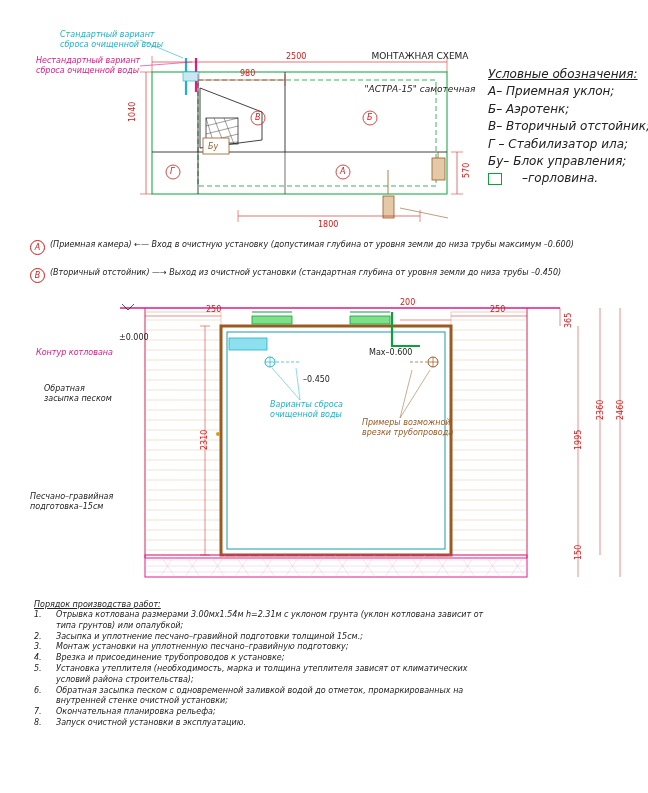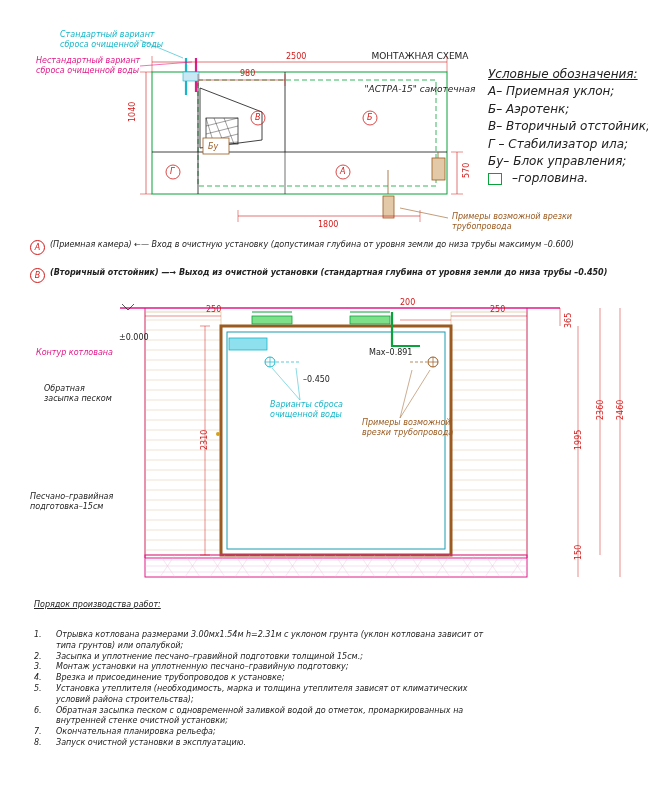--- a/index.html
+++ b/index.html
@@ -43,21 +43,21 @@
     <div style="font-style:italic;">"АСТРА-15" самотечная</div>
   </div>
 
   <div class="abs" style="left:488px;top:66px;width:160px;">
     <div class="legendline ul">Условные обозначения:</div>
     <div class="legendline">А– Приемная уклон;</div>
     <div class="legendline">Б– Аэротенк;</div>
     <div class="legendline">В– Вторичный отстойник;</div>
     <div class="legendline">Г – Стабилизатор ила;</div>
     <div class="legendline">Бу– Блок управления;</div>
-    <div class="legendline" style="display:flex;align-items:center;gap:10px;text-align:center;">
+    <div class="legendline" style="display:flex;align-items:center;gap:20px;text-align:center;">
       <span class="abs" style="position:relative;display:inline-block;width:12px;height:10px;border:1px solid #0aa23a;"></span>
       <span>–горловина.</span>
     </div>
   </div>
 
   <svg class="abs" style="left:0;top:0;" width="648" height="240">
 
     <rect x="152" y="72" width="295" height="122" fill="none" stroke="#0aa23a" stroke-width="1"></rect>
     <rect x="198" y="80" width="238" height="106" fill="none" stroke="#0aa23a" stroke-width="0.8" stroke-dasharray="5,3"></rect>
 
@@ -117,22 +117,20 @@
 
     <line x1="140" y1="40" x2="183" y2="58" stroke="#17b6c9" stroke-width="0.6"></line>
     <line x1="140" y1="66" x2="192" y2="62" stroke="#e11a8a" stroke-width="0.6"></line>
     <line x1="448" y1="218" x2="400" y2="208" stroke="#9a5a20" stroke-width="0.6"></line>
   </svg>
 
   <div class="abs txt italic cyan" style="left:60px;top:30px;"><span>Стандартный вариант
 сброса очищенной воды</span></div>
   <div class="abs txt italic magenta" style="left:36px;top:56px;"><span>Нестандартный вариант
 сброса очищенной воды</span></div>
-  <div class="abs txt italic brown" style="left:452px;top:212px;"><span>Примеры возможной врезки
-трубопровода</span></div>
 
   <div class="abs txt red" style="left:286px;top:52px;">2500</div>
   <div class="abs txt red" style="left:240px;top:69px;">980</div>
   <div class="abs txt red" style="left:128px;top:122px;transform:rotate(-90deg);transform-origin:left top;">1040</div>
   <div class="abs txt red" style="left:462px;top:178px;transform:rotate(-90deg);transform-origin:left top;">570</div>
   <div class="abs txt red" style="left:318px;top:220px;">1800</div>
 
   <div class="abs txt red italic" style="left:255px;top:113px;">В</div>
   <div class="abs txt red italic" style="left:367px;top:113px;">Б</div>
   <div class="abs txt red italic" style="left:170px;top:167px;">Г</div>
@@ -141,21 +139,21 @@
 
   <div class="abs" style="left:30px;top:240px;width:600px;">
     <div style="display:flex;gap:5px;align-items:flex-start;">
       <div class="circlelbl">А</div>
       <div class="txt italic" style="white-space:normal;width:580px;">(Приемная камера)  ←—  Вход в очистную установку (допустимая глубина от уровня земли до низа трубы максимум –0.600)</div>
     </div>
   </div>
   <div class="abs" style="left:30px;top:268px;width:600px;">
     <div style="display:flex;gap:5px;align-items:flex-start;">
       <div class="circlelbl">В</div>
-      <div class="txt italic" style="white-space:normal;width:580px;font-weight:bold;">(Вторичный отстойник) —→ Выход из очистной установки (стандартная глубина от уровня земли до низа трубы –0.450)</div>
+      <div class="txt italic" style="white-space:normal;width:580px;">(Вторичный отстойник) —→ Выход из очистной установки (стандартная глубина от уровня земли до низа трубы –0.450)</div>
     </div>
   </div>
 
   <svg class="abs" style="left:0;top:290px;" width="648" height="300">
 
     <line x1="120" y1="18" x2="560" y2="18" stroke="#e11a8a" stroke-width="1.4"></line>
 
     <path d="M145,18 L145,268 L527,268 L527,18" fill="none" stroke="#e11a8a" stroke-width="1"></path>
 
     <rect x="145" y="22" width="76" height="243" fill="none" stroke="#cfa76a" stroke-width="0.5"></rect>
@@ -299,35 +297,35 @@
   <div class="abs txt dark" style="left:119px;top:296px;margin-top:37px;">±0.000</div>
   <div class="abs txt italic magenta" style="left:36px;top:348px;">Контур котлована</div>
   <div class="abs txt italic dark" style="left:44px;top:384px;"><span>Обратная
 засыпка песком</span></div>
   <div class="abs txt italic dark" style="left:30px;top:492px;"><span>Песчано–гравийная
 подготовка–15см</span></div>
   <div class="abs txt italic cyan" style="left:270px;top:400px;"><span>Варианты сброса
 очищенной воды</span></div>
   <div class="abs txt italic brown" style="left:362px;top:418px;"><span>Примеры возможной
 врезки трубопровода</span></div>
-  <div class="abs txt dark" style="left:369px;top:348px;">Max–0.891</div>
+  <div class="abs txt dark" style="left:369px;top:348px;">Max–0.600</div>
   <div class="abs txt dark" style="left:303px;top:375px;">–0.450</div>
 
   <div class="abs txt red" style="left:206px;top:305px;">250</div>
   <div class="abs txt red" style="left:490px;top:305px;">250</div>
   <div class="abs txt red" style="left:400px;top:298px;">200</div>
   <div class="abs txt red" style="left:200px;top:450px;transform:rotate(-90deg);transform-origin:left top;">2310</div>
   <div class="abs txt red" style="left:564px;top:328px;transform:rotate(-90deg);transform-origin:left top;">365</div>
   <div class="abs txt red" style="left:574px;top:450px;transform:rotate(-90deg);transform-origin:left top;">1995</div>
   <div class="abs txt red" style="left:596px;top:420px;transform:rotate(-90deg);transform-origin:left top;">2360</div>
   <div class="abs txt red" style="left:616px;top:420px;transform:rotate(-90deg);transform-origin:left top;">2460</div>
   <div class="abs txt red" style="left:574px;top:560px;transform:rotate(-90deg);transform-origin:left top;">150</div>
 
   <div class="abs" style="left:34px;top:600px;width:590px;">
-    <div class="txt italic ul" style="margin-bottom:20px;">Порядок производства работ:</div>
+    <div class="txt italic ul" style="margin-bottom:0;">Порядок производства работ:</div>
     <ol class="works">
       <li>
           <span class="n">1.</span>
           <span class="t">Отрывка котлована размерами 3.00мх1.54м h=2.31м с уклоном грунта (уклон котлована зависит от
 типа грунтов) или опалубкой;</span>
         </li>
       <li>
           <span class="n">2.</span>
           <span class="t">Засыпка и уплотнение песчано–гравийной подготовки толщиной 15см.;</span>
         </li>

